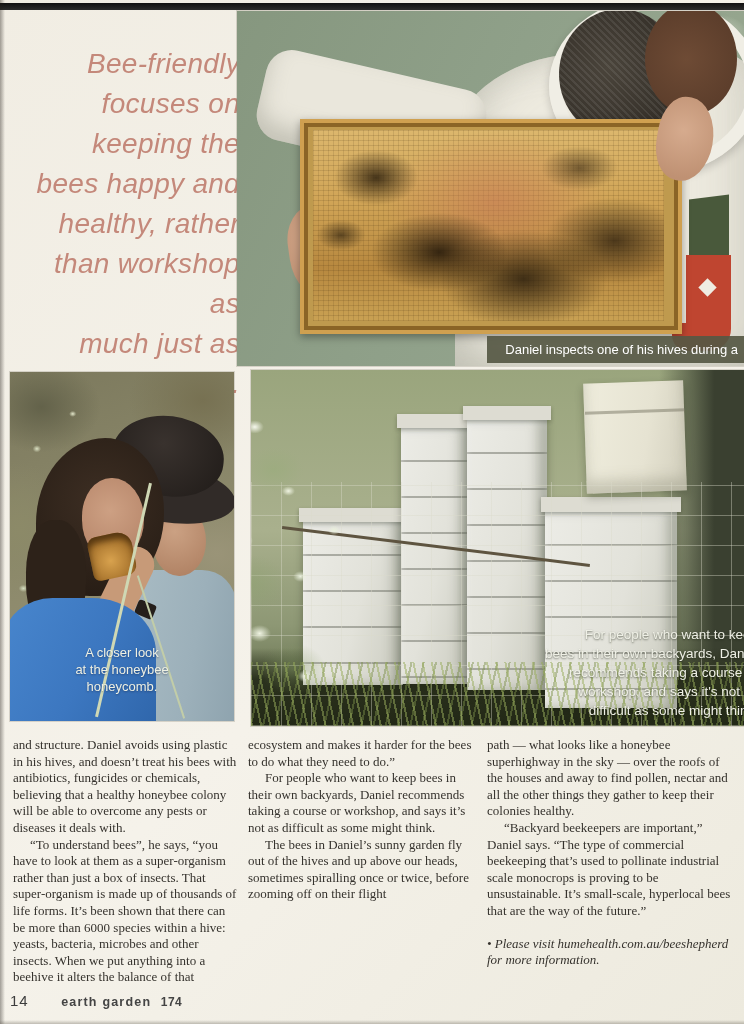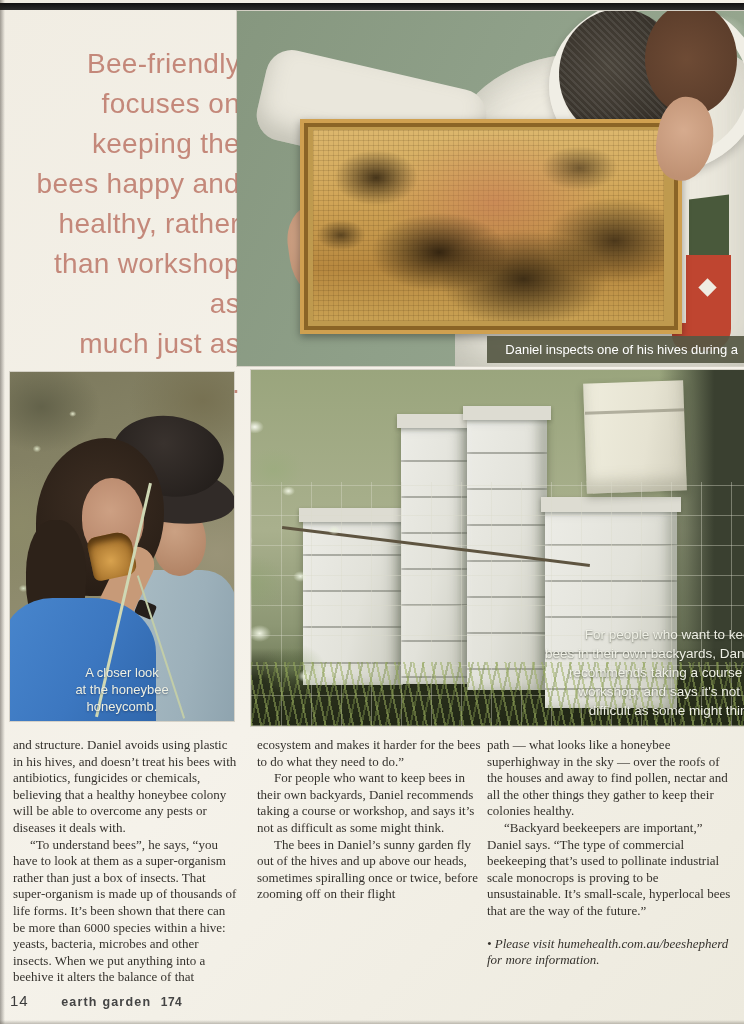--- a/index.html
+++ b/index.html
@@ -9,21 +9,21 @@
     font-family:"Liberation Sans",sans-serif;
   }
   
   .scan-top{position:absolute;left:0;top:3px;width:100%;height:7px;background:linear-gradient(180deg,#111,#2c2c2c);}
   .scan-left{position:absolute;left:0;top:0;width:5px;height:100%;background:linear-gradient(90deg,rgba(35,30,25,.4),rgba(35,30,25,0));}
   .scan-bottom{position:absolute;left:0;bottom:0;width:100%;height:4px;background:linear-gradient(0deg,rgba(90,85,75,.35),rgba(90,85,75,0));}
 
   
   .pullquote{
     position:absolute;left:16px;top:44px;width:224px;text-align:right;
-    font-size:28px;line-height:40px;color:#c4887a;letter-spacing:.3px;
+    font-style:italic;font-size:28px;line-height:40px;color:#c4887a;letter-spacing:.3px;
   }
 
   
   .photo{position:absolute;overflow:hidden;box-shadow:0 0 0 1px rgba(120,115,100,.25);}
   .art{position:absolute;}
 
   
   .photo-a{left:237px;top:11px;width:507px;height:355px;background:linear-gradient(115deg,#86977f 0%,#8fa089 45%,#9aa992 100%);}
   .pa-foliage{right:-15px;top:-5px;width:140px;height:170px;background:
     radial-gradient(45px 32px at 70% 18%,#e3ecd8,transparent 70%),
@@ -96,21 +96,21 @@
     radial-gradient(circle at 45% 40%,#cda083,#b58468 85%);border-radius:48% 52% 50% 50%;}
   .pb-w-arm{left:96px;top:172px;width:36px;height:92px;background:#c79a78;border-radius:18px;transform:rotate(26deg);}
   .pb-comb{left:80px;top:162px;width:44px;height:44px;background:
     radial-gradient(circle at 45% 60%,#d8a24e,#93601f 90%);border-radius:9px 15px 10px 7px;transform:rotate(-12deg);
     box-shadow:inset 0 6px 6px rgba(70,44,12,.8);}
   .pb-watch{left:126px;top:230px;width:19px;height:15px;background:#251f1b;border-radius:3px;transform:rotate(22deg);}
   .pb-shirt{left:-6px;top:226px;width:152px;height:130px;background:
     linear-gradient(120deg,#4886cd 0%,#3c77c0 55%,#2f66ab 100%);border-radius:32% 42% 0 0;}
   .pb-branch1{left:112px;top:108px;width:3px;height:240px;background:#cfd8b4;transform:rotate(13deg);}
   .pb-branch2{left:150px;top:200px;width:2px;height:150px;background:#c2cda8;transform:rotate(-18deg);}
-  .cap-b{position:absolute;left:26px;right:26px;bottom:6px;text-align:center;color:#eef0e3;
+  .cap-b{position:absolute;left:26px;right:26px;bottom:26px;text-align:center;color:#eef0e3;
     font-size:13px;line-height:17px;text-shadow:0 1px 2px rgba(20,30,60,.45);}
 
   
   .photo-c{left:251px;top:370px;width:493px;height:356px;background:
     linear-gradient(180deg,#9aa57d 0%,#a9b08d 45%,#8d9774 72%,#4f5a39 100%);}
   .pc-foliage{left:0;top:0;width:100%;height:175px;background:
     radial-gradient(75px 48px at 8% 30%,#e9edd c,transparent 70%),
     radial-gradient(95px 60px at 30% 12%,#aab98a,transparent 70%),
     radial-gradient(85px 52px at 55% 22%,#c8d4b0,transparent 70%),
     radial-gradient(105px 62px at 80% 18%,#9fae84,transparent 70%),
@@ -155,21 +155,21 @@
     repeating-linear-gradient(78deg,rgba(152,172,92,.5) 0 2px,transparent 2px 9px),
     repeating-linear-gradient(102deg,rgba(122,142,72,.45) 0 2px,transparent 2px 12px);}
   .cap-c{position:absolute;right:-14px;bottom:6px;width:345px;text-align:right;color:#eff0e6;
     font-size:13.5px;line-height:19px;text-shadow:0 1px 2px rgba(25,30,15,.6);}
 
   
   .bodytext{position:absolute;top:737px;left:0;width:100%;
     font-family:"Liberation Serif",serif;font-size:13px;line-height:16.6px;color:#35322d;}
   .col{position:absolute;top:0;}
   .c1{left:13px;width:226px;}
-  .c2{left:248px;width:231px;margin-left:9px;}
+  .c2{left:248px;width:231px;}
   .c3{left:487px;width:247px;}
   .col p{margin:0;}
   .col p.ind{text-indent:17px;}
   .note{font-style:italic;margin-top:16px !important;}
 
   
   .footer{position:absolute;left:10px;top:992px;color:#3c3c3c;}
   .pgnum{font-size:15px;letter-spacing:1px;}
   .mag{font-size:12.5px;letter-spacing:1.2px;margin-left:28px;font-weight:bold;color:#444;}
   .issue{font-size:12px;letter-spacing:.5px;margin-left:5px;font-weight:bold;color:#444;}

